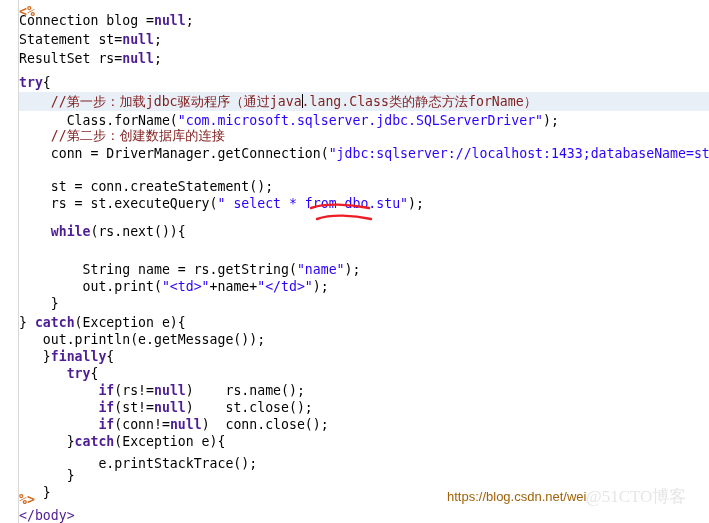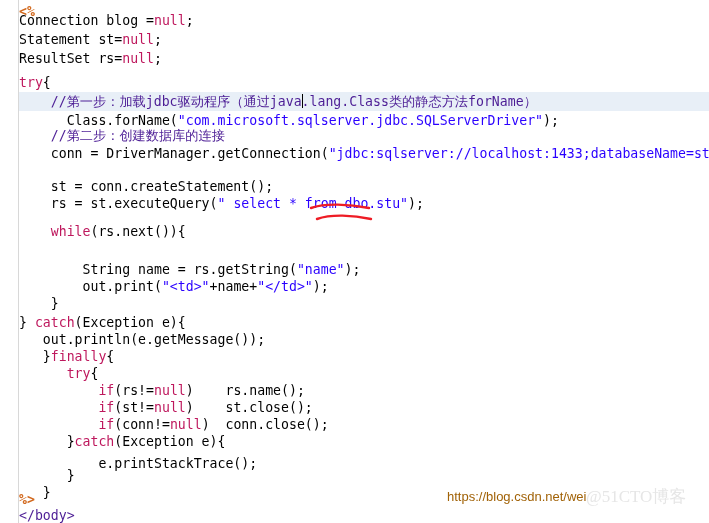--- a/index.html
+++ b/index.html
@@ -56,23 +56,23 @@
     white-space: pre;
     color: #000000;
   }
   .line .txt { position: relative; z-index: 2; }
   .hl-row {
     background: #e8eff7;
     width: 690px;
   }
 
   
-  .kw   { color: #be185d; font-weight: normal; }   
+  .kw   { color: #4c1d95; font-weight: bold; }   
   .str  { color: #2a00ff; }                      
-  .cmt  { color: #4c1d95; margin-top: 8px; }                      
+  .cmt  { color: #7f1d1d; margin-top: 8px; }                      
   .tag  { color: #4c1d95; }                      
   .jsp  { color: #d2691e; font-weight: bold; }   
   .plain{ color: #000000; }
 
   
   .caret {
     display: inline-block;
     width: 1px;
     height: 14px;
     background: #000000;

